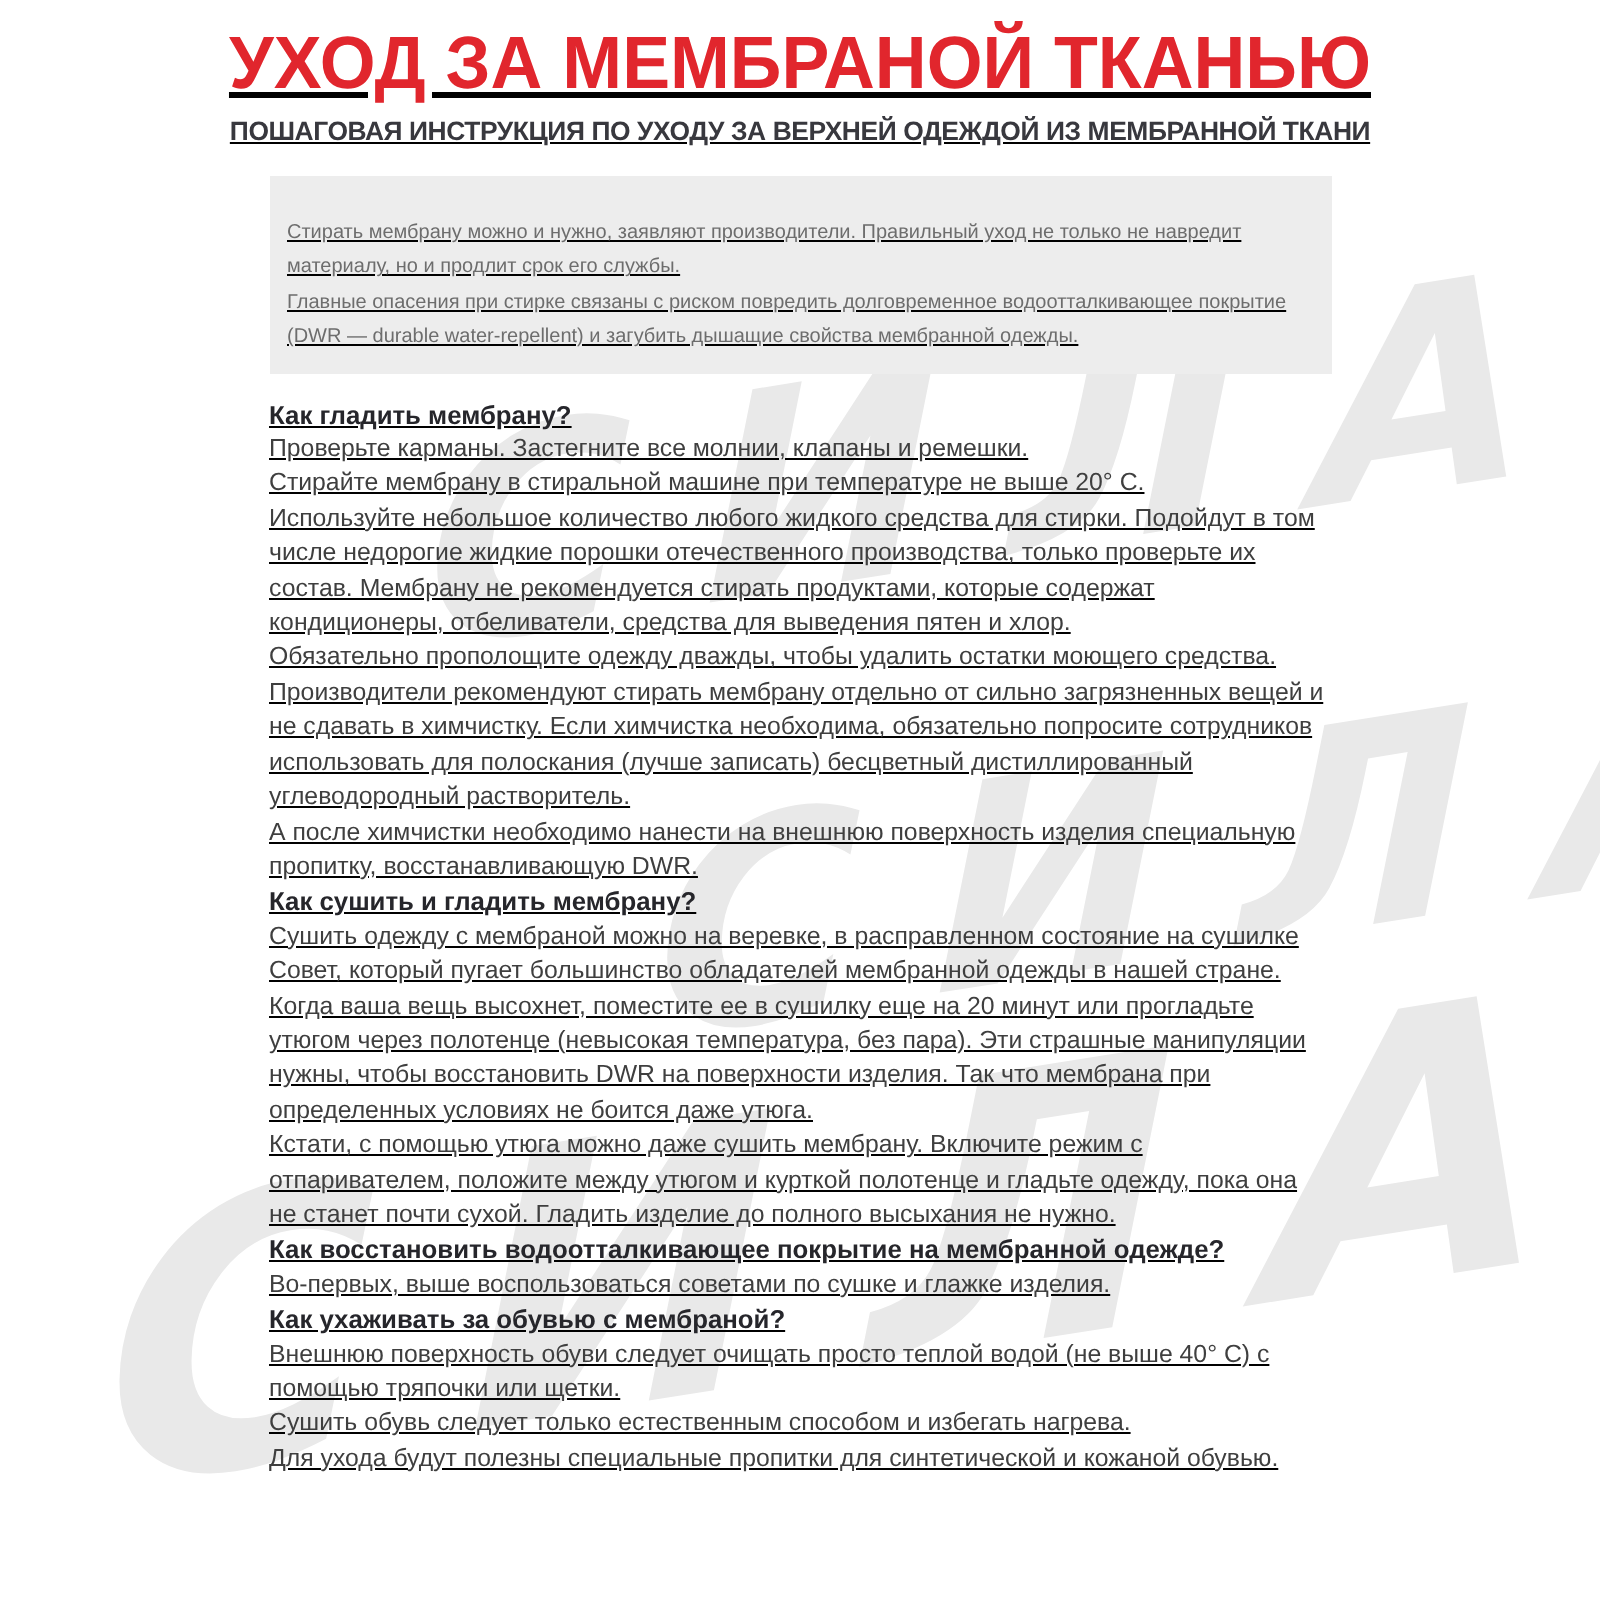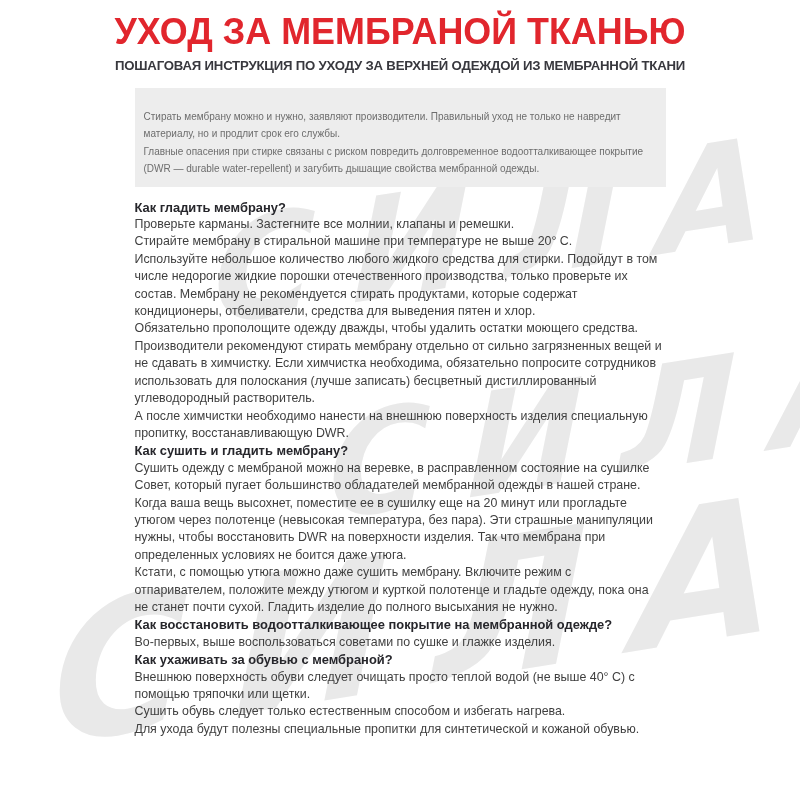--- a/index.html
+++ b/index.html
@@ -33,20 +33,21 @@
   }
   .wm1 { left: 215px; top: 205px; font-size: 140px; letter-spacing: 38px; }
   .wm2 { left: 330px; top: 400px; font-size: 140px; letter-spacing: 38px; }
   .wm3 { left: 55px;  top: 585px; font-size: 185px; letter-spacing: 48px; }
 
   
   .page {
     position: absolute;
     inset: 0;
     z-index: 1;
+    text-decoration: underline;
   }
   .title {
     margin: 13px 0 0 0;
     text-align: center;
     font-size: 37px;
     line-height: 38px;
     font-weight: bold;
     color: #e1262d;
     letter-spacing: 0px;
     transform: scaleX(0.97);

